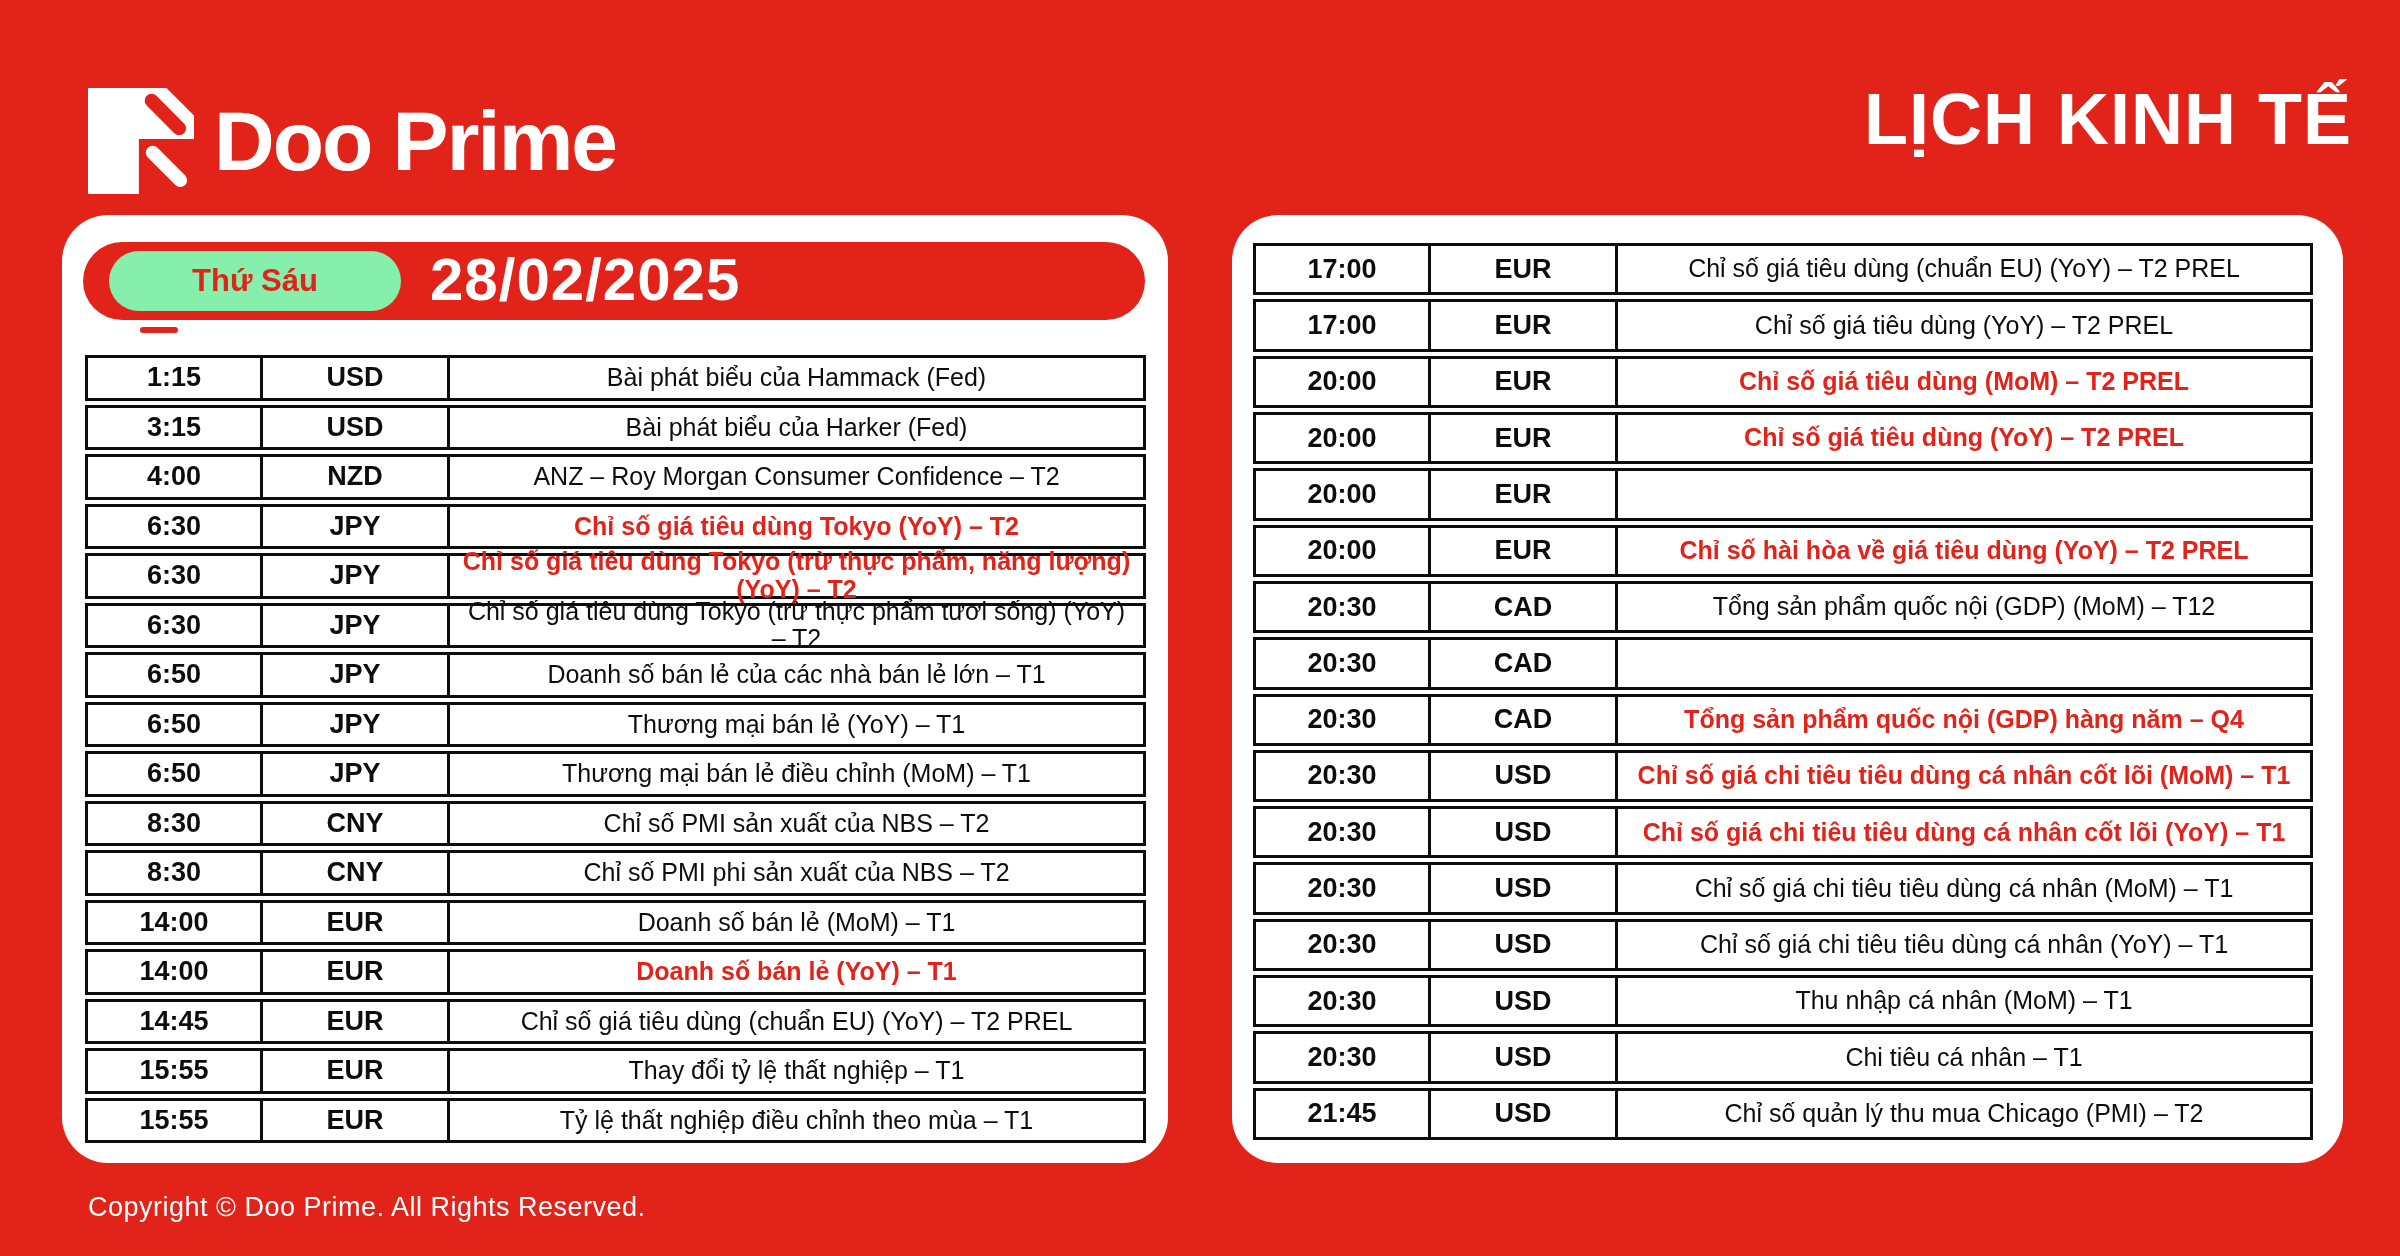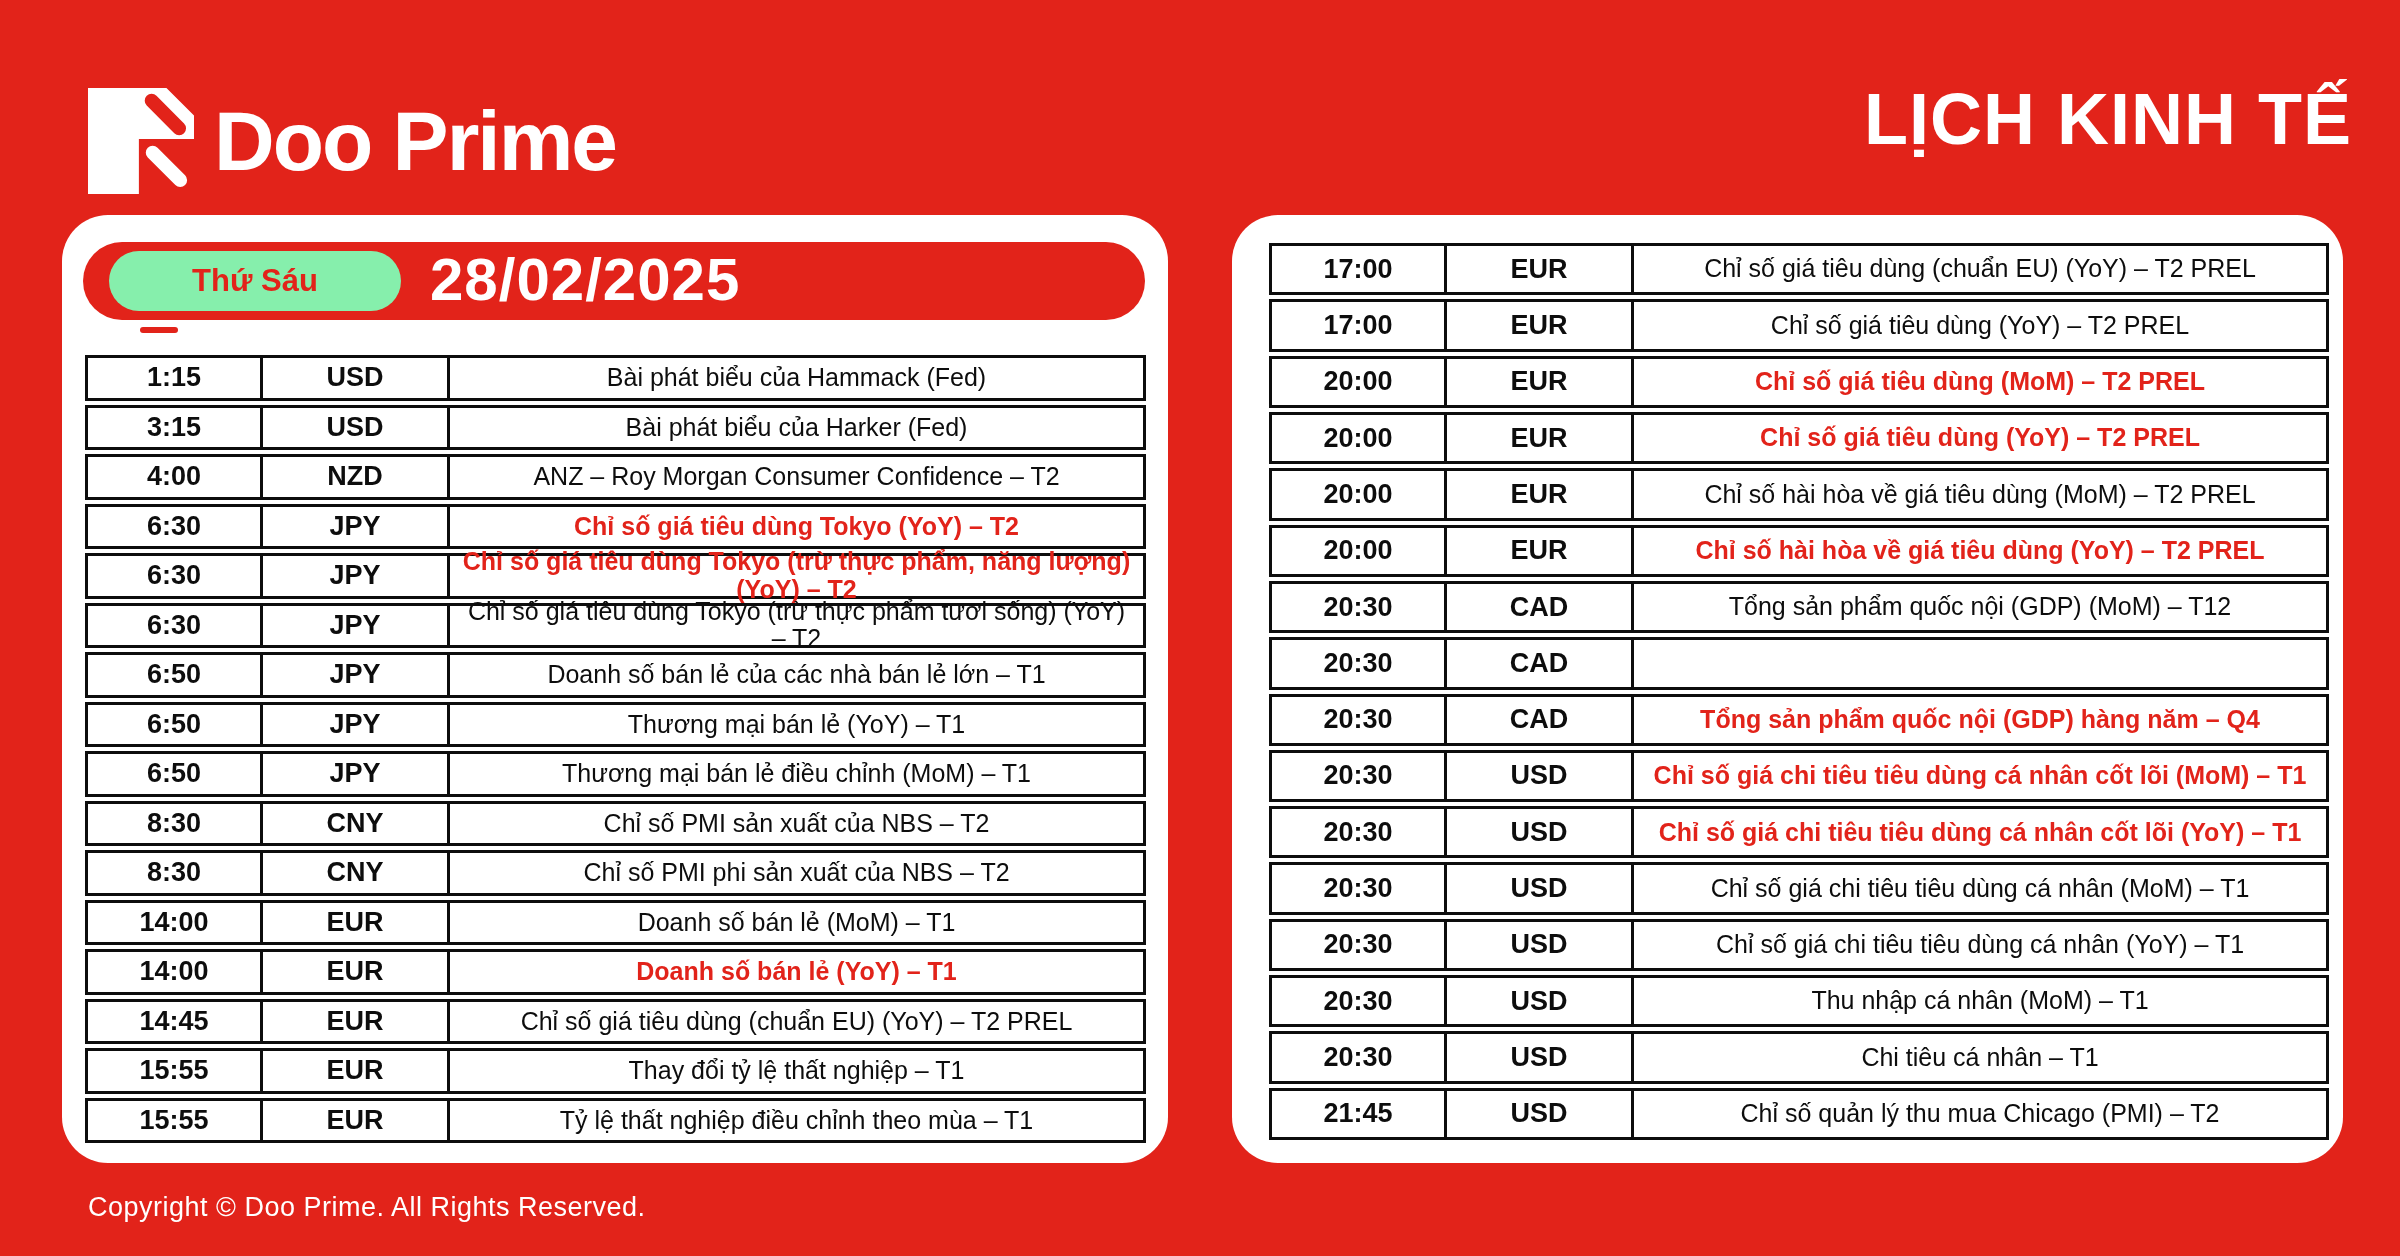--- a/index.html
+++ b/index.html
@@ -47,21 +47,21 @@
   .date-text {
     position:absolute; left:347px; top:0; height:78px; line-height:76px;
     color:#fff; font-weight:bold; font-size:60px; letter-spacing:1px;
     white-space:nowrap;
   }
   .date-dash { left:78px; top:112px; width:38px; height:6px; background:var(--red); border-radius:3px; }
 
   
   .event-table { display:flex; flex-direction:column; gap:4px; }
   .table-left  { left:23px; top:140px; width:1061px; height:788px; }
-  .table-right { left:37px; top:28px;  width:1060px; height:897px; }
+  .table-right { left:21px; top:28px;  width:1060px; height:897px; }
   .row {
     flex:1; display:flex; background:#fff;
     border:3px solid var(--black); min-height:0;
   }
   .cell { display:flex; align-items:center; justify-content:center; padding:0 10px; }
   .c-time { width:175px; border-right:3px solid var(--black); font-weight:bold; font-size:27px; color:var(--black); }
   .c-cur  { width:187px; border-right:3px solid var(--black); font-weight:bold; font-size:27px; color:var(--black); }
   .c-event{ flex:1; font-size:25px; color:var(--black); text-align:center; line-height:1.1; }
   .row.hl .c-event { color:var(--red); font-weight:bold; }
 
@@ -194,21 +194,20 @@
         <div class="cell c-event">Chỉ số giá tiêu dùng (MoM) – T2 PREL</div>
       </div>
       <div class="row hl">
         <div class="cell c-time">20:00</div>
         <div class="cell c-cur">EUR</div>
         <div class="cell c-event">Chỉ số giá tiêu dùng (YoY) – T2 PREL</div>
       </div>
       <div class="row">
         <div class="cell c-time">20:00</div>
         <div class="cell c-cur">EUR</div>
-        <div class="cell c-event">Chỉ số hài hòa về giá tiêu dùng (MoM) – T2 PREL</div>
       </div>
       <div class="row hl">
         <div class="cell c-time">20:00</div>
         <div class="cell c-cur">EUR</div>
         <div class="cell c-event">Chỉ số hài hòa về giá tiêu dùng (YoY) – T2 PREL</div>
       </div>
       <div class="row">
         <div class="cell c-time">20:30</div>
         <div class="cell c-cur">CAD</div>
         <div class="cell c-event">Tổng sản phẩm quốc nội (GDP) (MoM) – T12</div>

